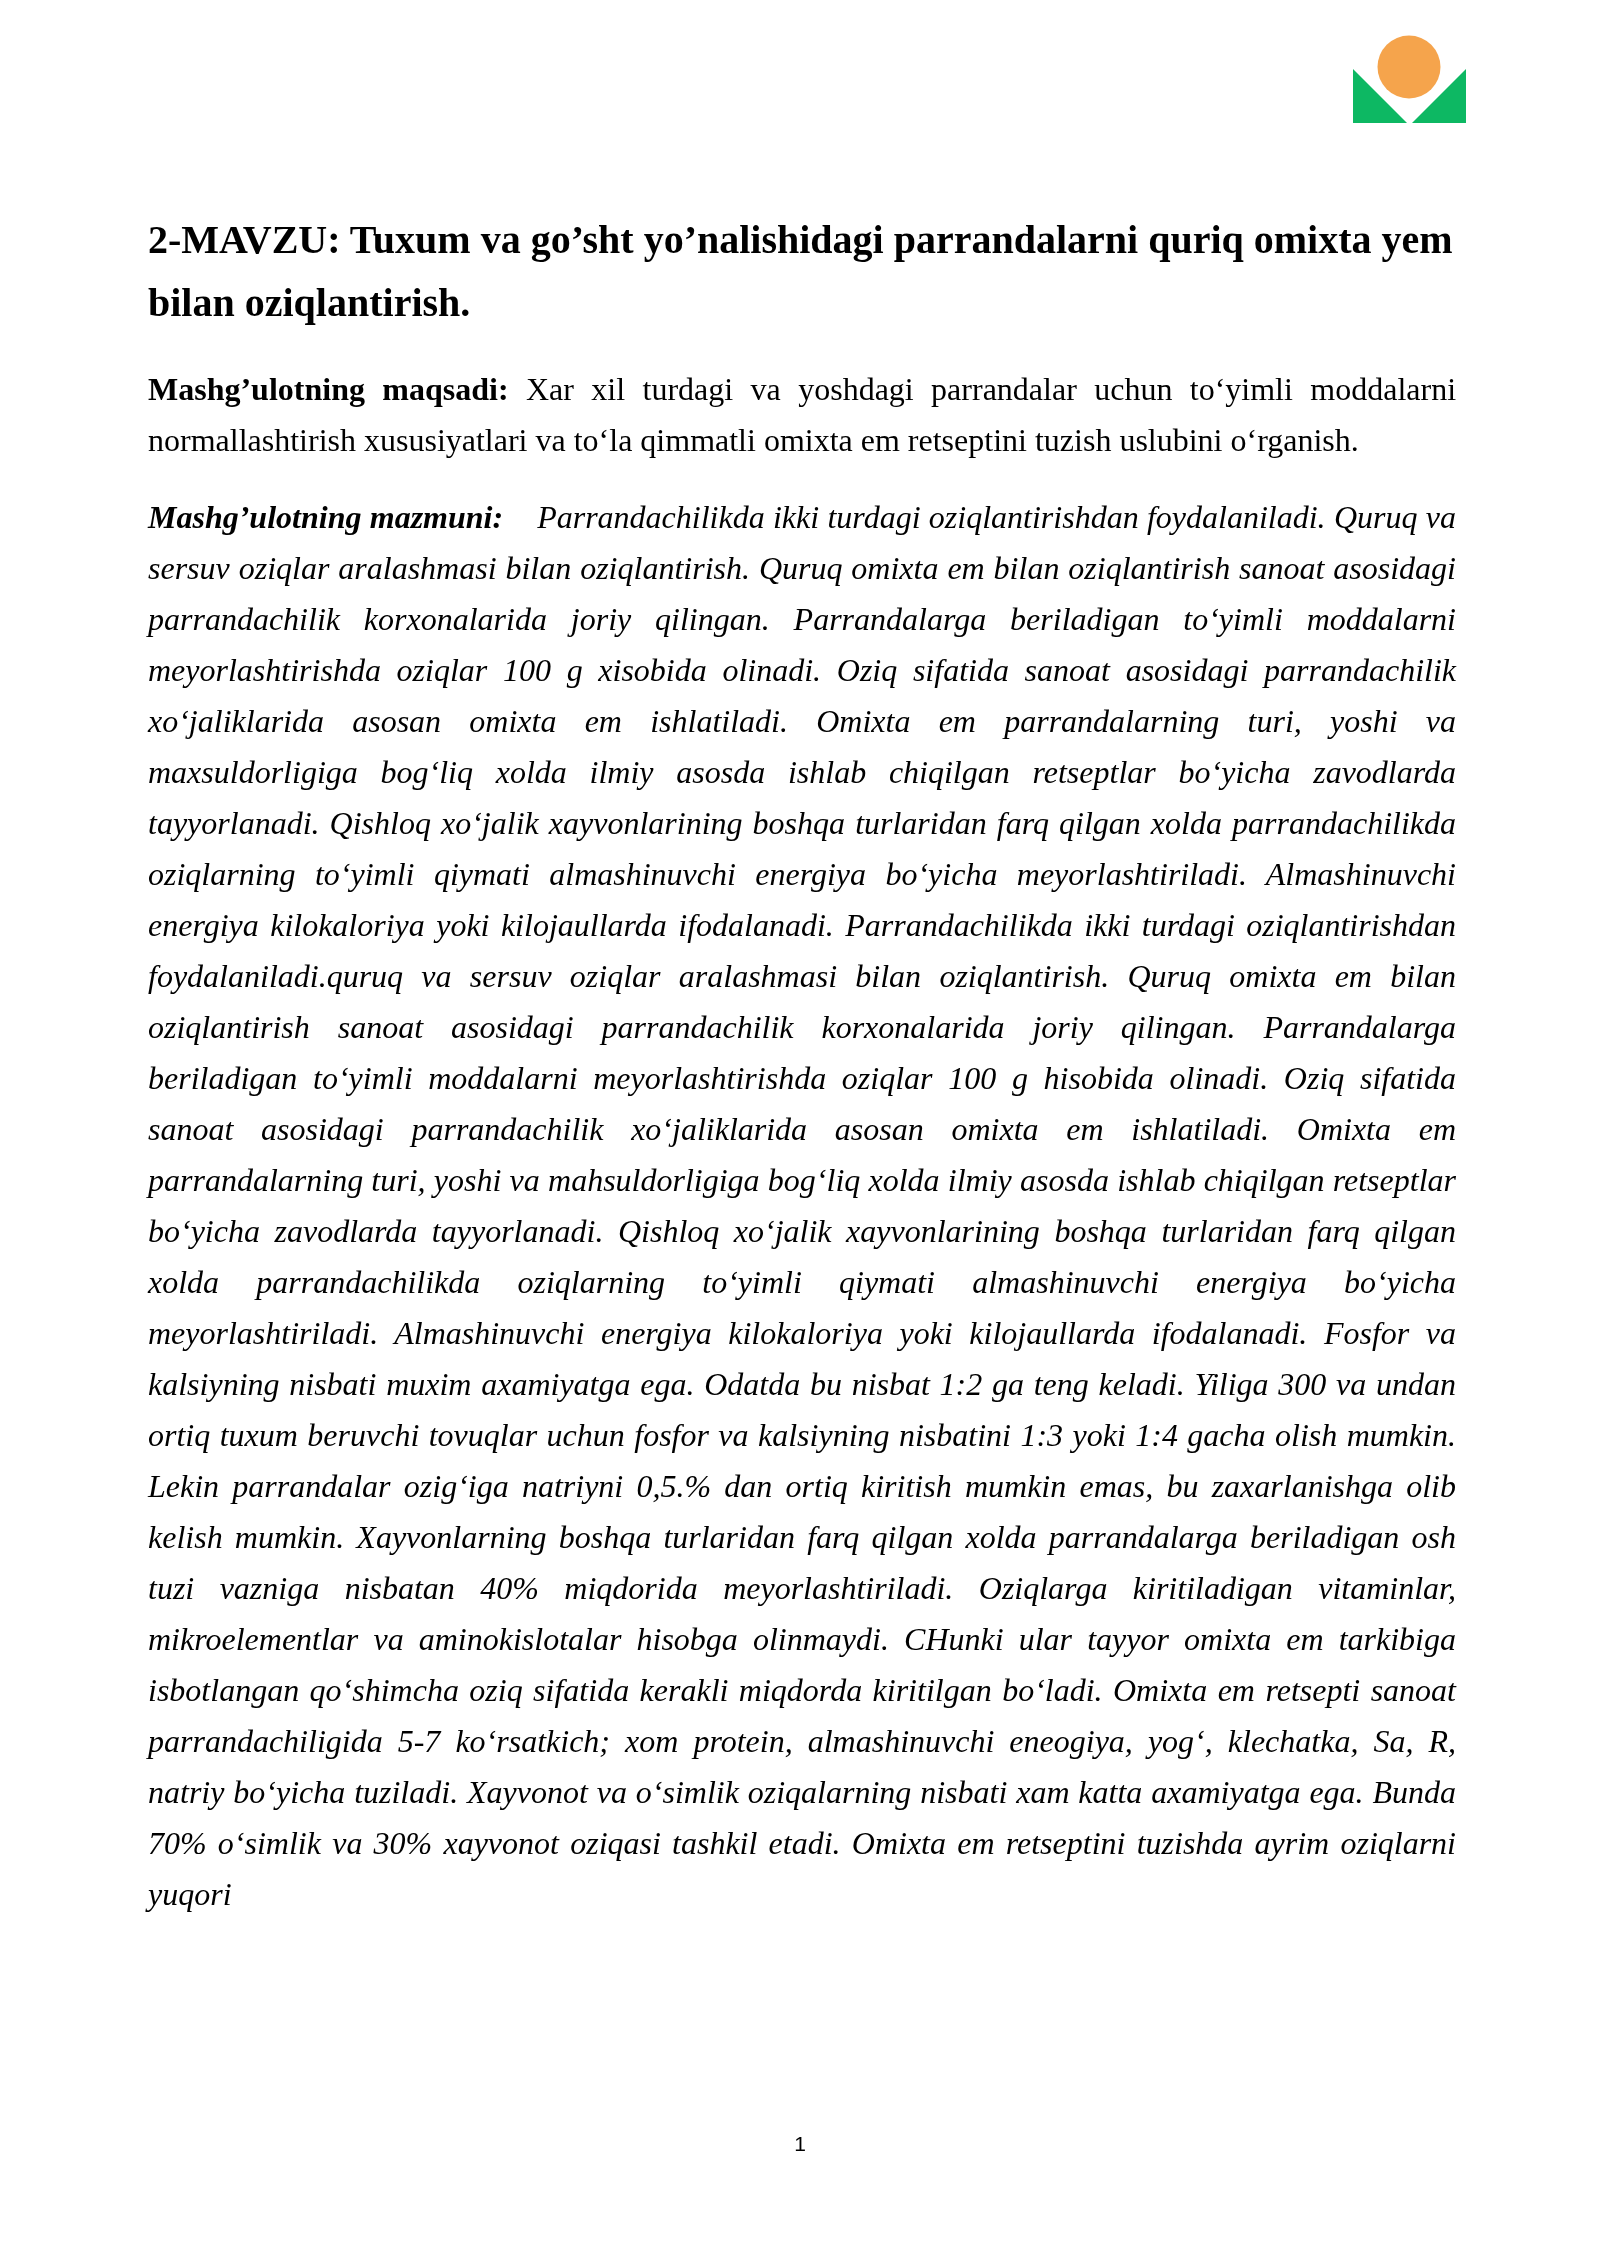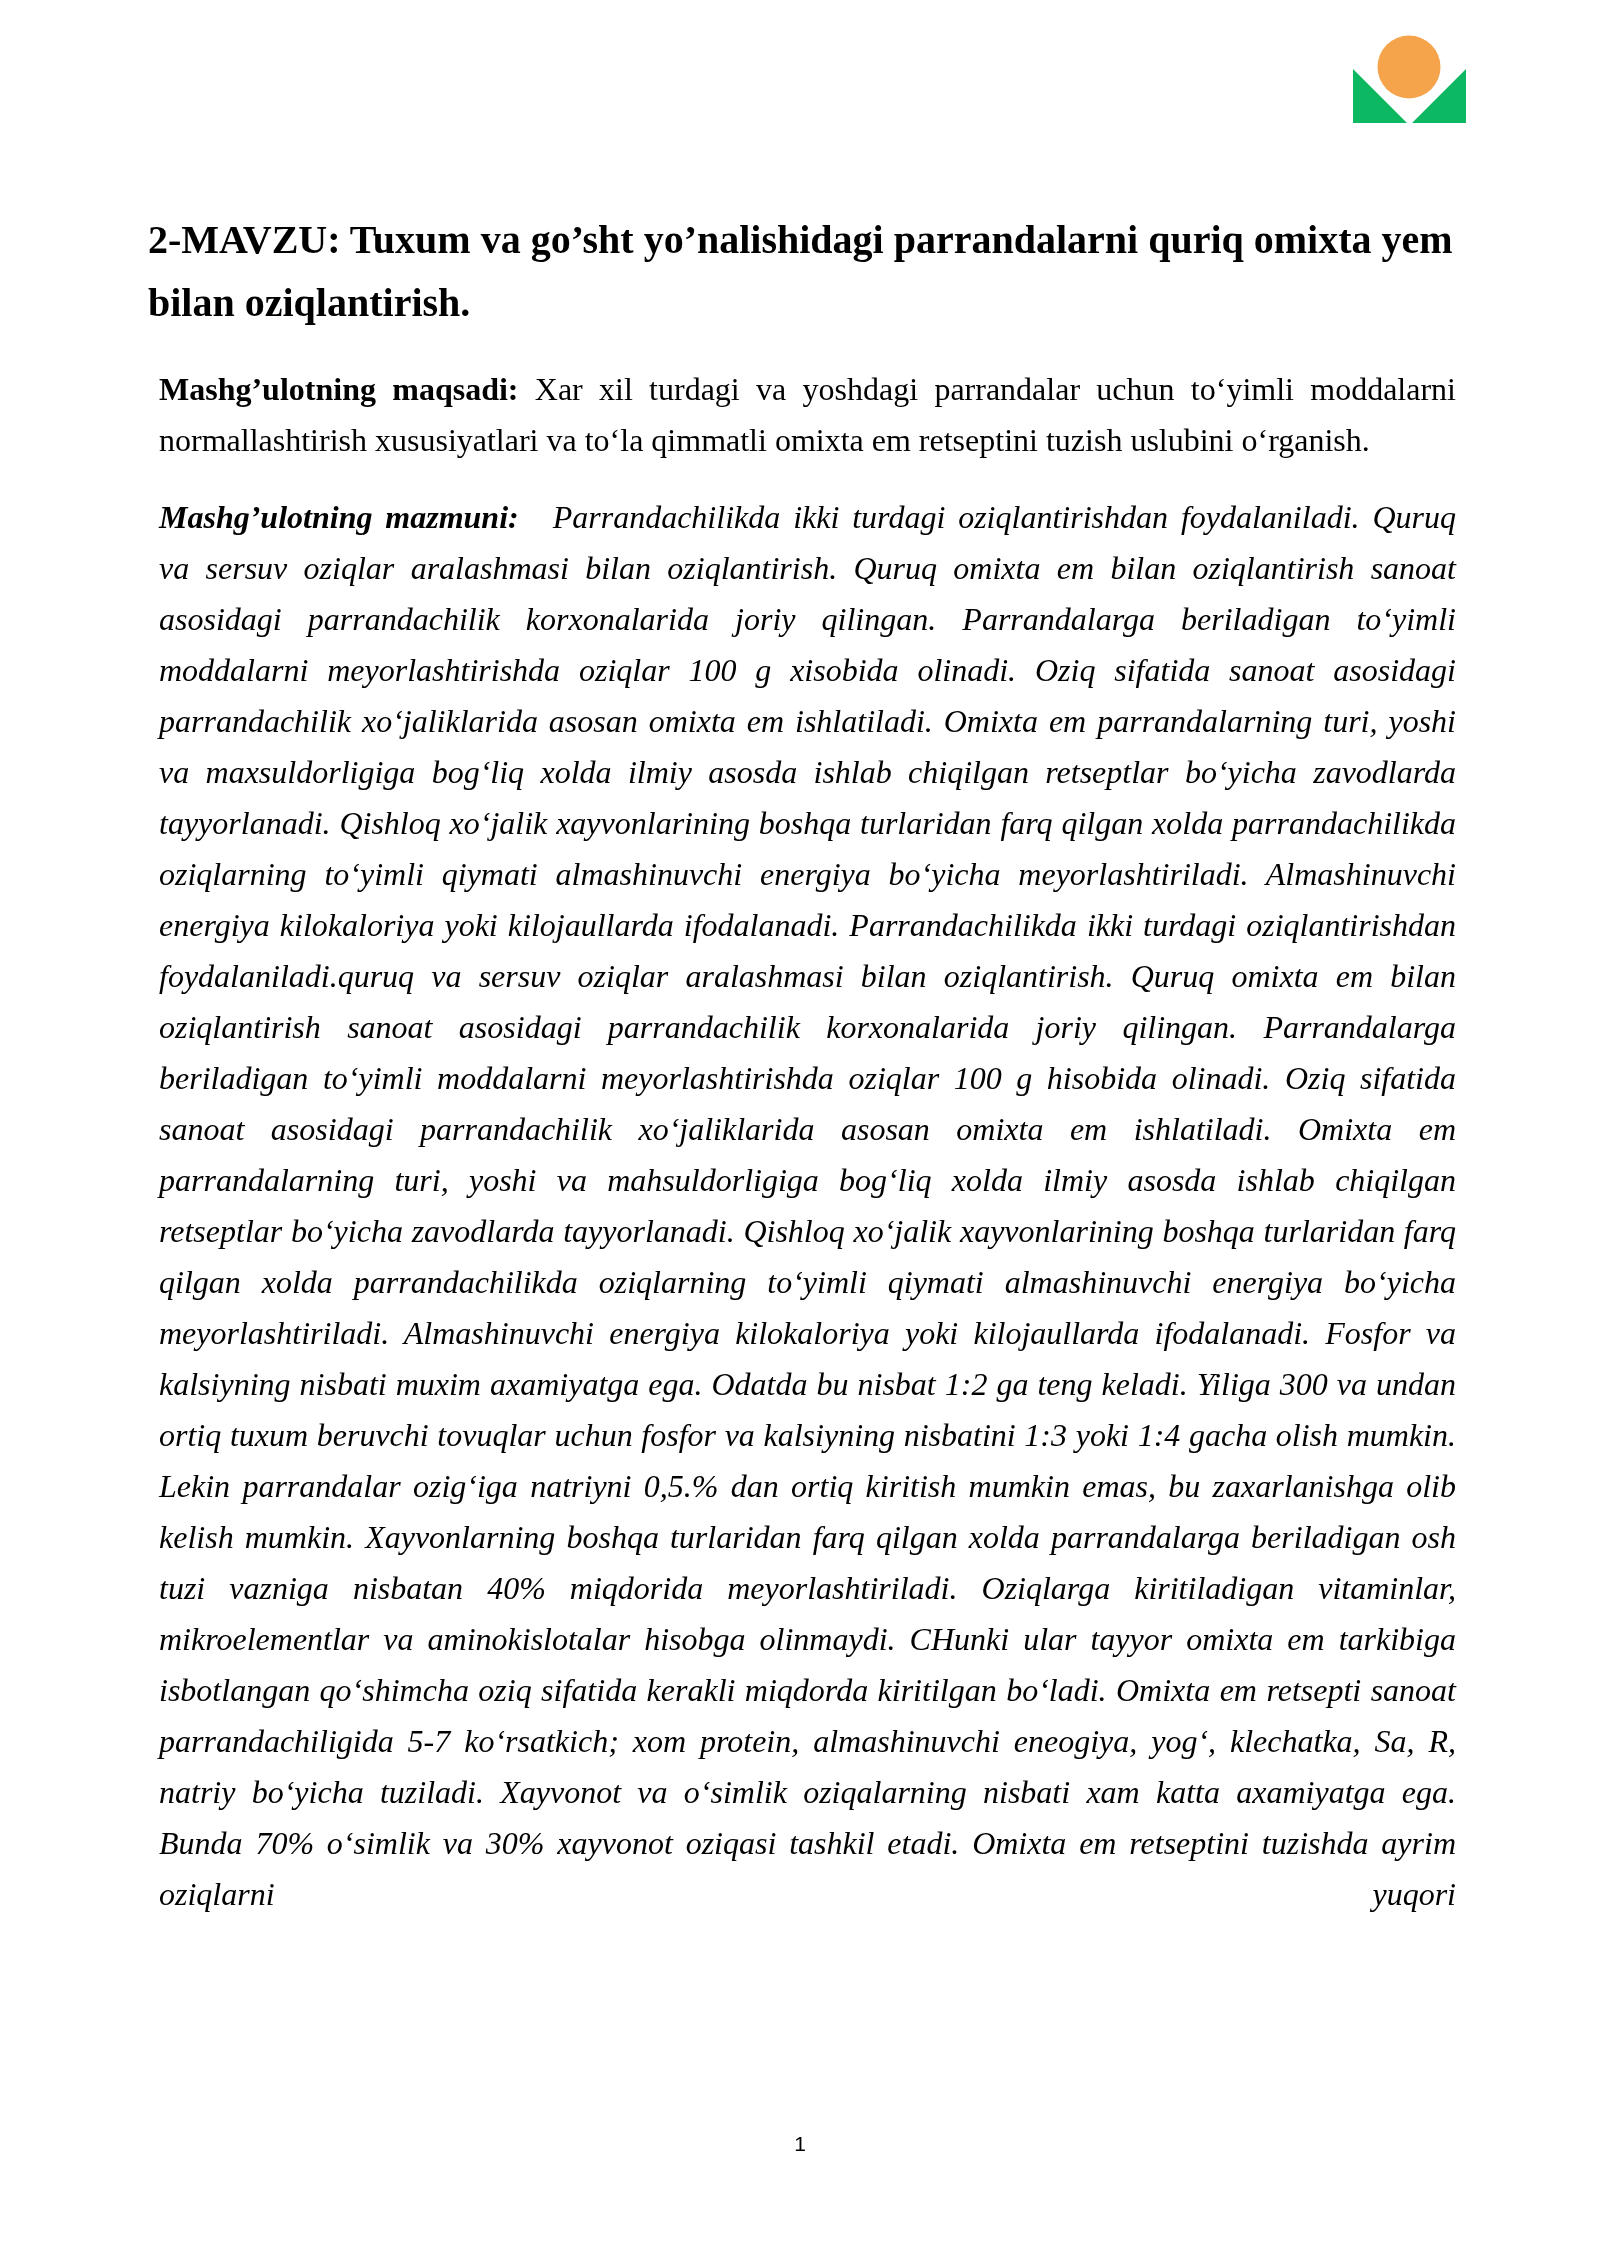--- a/index.html
+++ b/index.html
@@ -34,21 +34,21 @@
     font-weight: bold;
     font-size: 40px;
     line-height: 63px;
     margin: 0 0 30px 0;
     text-align: left;
   }
   .para {
     font-size: 32px;
     line-height: 51px;
     text-align: justify;
-    margin: 0 0 26px 11px;
+    margin: 0 0 26px 0;
   }
   .para:last-child { margin-bottom: 0; font-style: italic; }
   .para .lead { font-weight: bold; }
   .para.p2 { text-align-last: justify; }
   .para.p2 .lead { margin-right: 34px; }
   .page-number {
     position: absolute;
     left: 0;
     top: 2132px;
     width: 100%;

